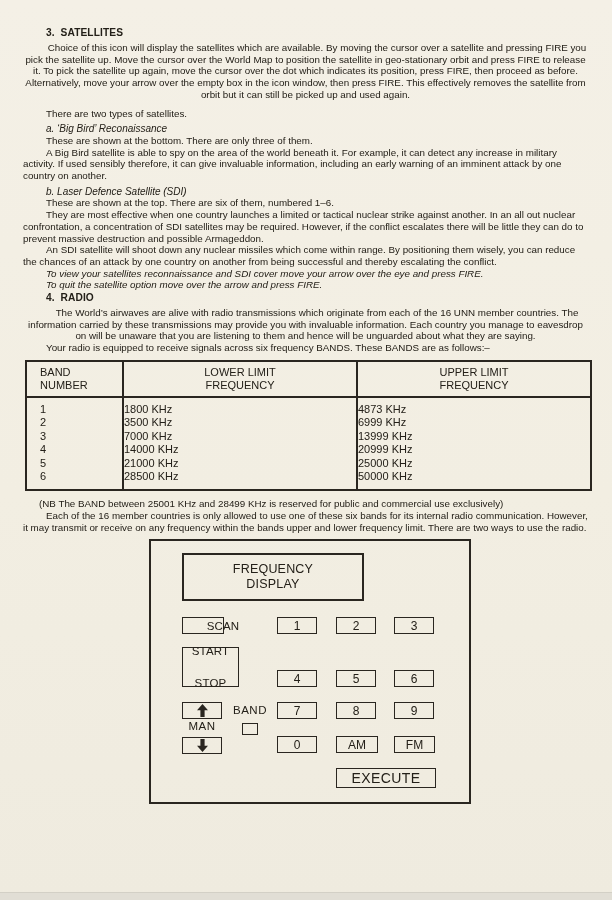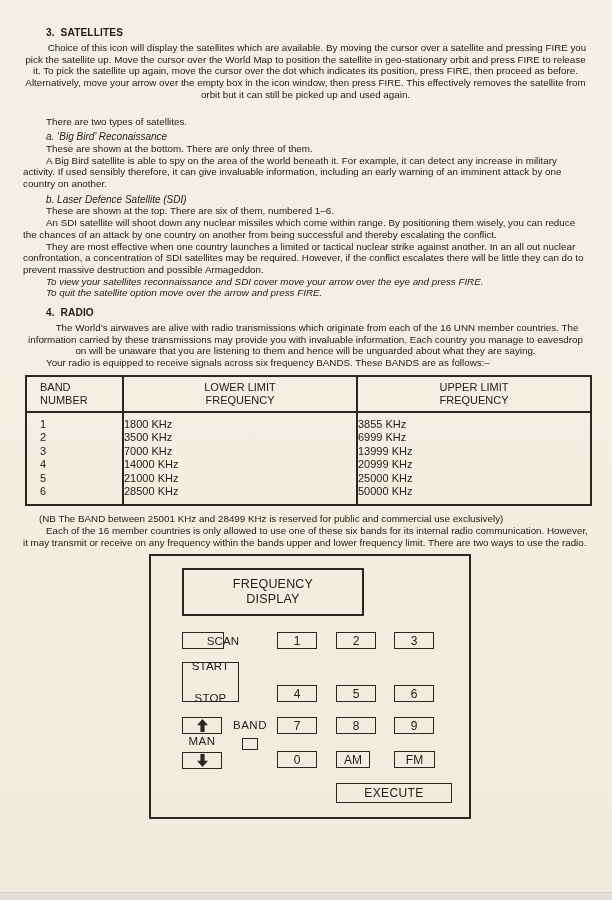--- a/index.html
+++ b/index.html
@@ -9,21 +9,21 @@
     font-family:"Liberation Sans",sans-serif;color:#242019;
   }
   .page{box-sizing:border-box;width:612px;height:900px;padding:27px 24px 0 23px;position:relative;}
 
   
   .sec-h{font-weight:bold;font-size:10.2px;line-height:12px;padding-left:23px;white-space:pre-wrap;letter-spacing:.1px;}
   .para{font-size:9.8px;line-height:11.7px;text-indent:23px;}
   .line{font-size:9.8px;line-height:11.7px;padding-left:23px;}
   .sub-h{font-style:italic;font-size:10px;line-height:11.7px;padding-left:23px;}
   .note{font-style:italic;}
-  .mt3{margin-top:3px;text-align:center;}.mt4{margin-top:4px;}.mt7{margin-top:15px;}.mt8{margin-top:8px;}
+  .mt3{margin-top:3px;text-align:center;}.mt4{margin-top:4px;}.mt7{margin-top:7px;}.mt8{margin-top:1px;}
   .nb{font-size:9.8px;line-height:11.7px;padding-left:16px;margin-top:7px;}
 
   
   table.band-table{border-collapse:collapse;table-layout:fixed;width:565px;margin:6px 0 0 2px;border:2px solid #2a2620;}
   .band-table col.c1{width:97px;}.band-table col.c2{width:234px;}.band-table col.c3{width:234px;}
   .band-table thead tr{border-bottom:2px solid #2a2620;}
   .band-table th+th,.band-table td+td{border-left:2px solid #2a2620;}
   .band-table th{font-weight:normal;font-size:11px;line-height:13px;padding:4px 0;text-align:center;vertical-align:top;}
   .band-table th.h1{text-align:left;padding-left:13px;}
   .band-table td{font-size:11px;line-height:13.4px;padding:0;}
@@ -36,49 +36,49 @@
   .panel{position:relative;box-sizing:border-box;width:322px;height:265px;border:2px solid #2a2620;margin:6px 0 0 126px;background:transparent;}
   .pbox{position:absolute;box-sizing:border-box;border:1.5px solid #2a2620;display:flex;align-items:center;justify-content:center;text-align:center;}
   .freq{left:31px;top:12px;width:182px;height:48px;border-width:2px;flex-direction:column;font-size:12.5px;line-height:15px;letter-spacing:.2px;}
   .tuning{left:223px;top:12px;width:58px;height:48px;border-width:2px;font-size:11.5px;letter-spacing:.2px;}
   .scan{left:31px;top:76px;width:40px;height:17px;font-size:11.5px;letter-spacing:.2px;padding-left:40px;}
   .startstop{left:31px;top:106px;width:57px;height:40px;flex-direction:column;font-size:11.5px;line-height:14.5px;letter-spacing:.2px;gap:18px;}
   .key{width:40px;height:17px;font-size:12px;}
   .k1{left:126px;top:76px;}.k2{left:185px;top:76px;}.k3{left:243px;top:76px;}
   .k4{left:126px;top:129px;}.k5{left:185px;top:129px;}.k6{left:243px;top:129px;}
   .k7{left:126px;top:161px;}.k8{left:185px;top:161px;}.k9{left:243px;top:161px;}
-  .k0{left:126px;top:195px;}.kam{left:185px;top:195px;width:34px;}.kfm{left:243px;top:195px;width:41px;}
+  .k0{left:126px;top:195px;}.kam{left:185px;top:195px;width:42px;}.kfm{left:243px;top:195px;width:41px;}
   .arrbtn{left:31px;width:40px;height:17px;}
   .up{top:161px;}.down{top:196px;}
   .man-label{position:absolute;left:29px;top:179px;width:44px;text-align:center;font-size:11.5px;line-height:13px;letter-spacing:.5px;}
   .band-label{position:absolute;left:76px;top:163px;width:46px;text-align:center;font-size:11.5px;letter-spacing:.5px;}
   .band-check{position:absolute;left:91px;top:182px;width:16px;height:12px;border:1.5px solid #2a2620;box-sizing:border-box;}
-  .execute{left:185px;top:227px;width:116px;height:20px;font-size:12px;letter-spacing:.4px;}
+  .execute{left:185px;top:227px;width:100px;height:20px;font-size:14px;letter-spacing:.4px;}
   .arrow-icon{display:block;}
 
   
   .scan-edge{position:absolute;left:0;right:0;bottom:0;height:7px;background:#e1ded5;border-top:1px solid #d3d0c6;}
 </style>
 </head>
 <body>
 
 <div class="page">
 
   <div class="sec-h">3.  SATELLITES</div>
   <div class="para mt3">Choice of this icon will display the satellites which are available. By moving the cursor over a satellite and pressing FIRE you pick the satellite up. Move the cursor over the World Map to position the satellite in geo-stationary orbit and press FIRE to release it. To pick the satellite up again, move the cursor over the dot which indicates its position, press FIRE, then proceed as before. Alternatively, move your arrow over the empty box in the icon window, then press FIRE. This effectively removes the satellite from orbit but it can still be picked up and used again.</div>
   <div class="line mt7">There are two types of satellites.</div>
 
   <div class="sub-h mt4">a. ‘Big Bird’ Reconaissance</div>
   <div class="line">These are shown at the bottom. There are only three of them.</div>
   <div class="para">A Big Bird satellite is able to spy on the area of the world beneath it. For example, it can detect any increase in military activity. If used sensibly therefore, it can give invaluable information, including an early warning of an imminent attack by one country on another.</div>
 
   <div class="sub-h mt4">b. Laser Defence Satellite (SDI)</div>
   <div class="line">These are shown at the top. There are six of them, numbered 1–6.</div>
+  <div class="para">They are most effective when one country launches a limited or tactical nuclear strike against another. In an all out nuclear confrontation, a concentration of SDI satellites may be required. However, if the conflict escalates there will be little they can do to prevent massive destruction and possible Armageddon.</div>
   <div class="para">An SDI satellite will shoot down any nuclear missiles which come within range. By positioning them wisely, you can reduce the chances of an attack by one country on another from being successful and thereby escalating the conflict.</div>
-  <div class="para">They are most effective when one country launches a limited or tactical nuclear strike against another. In an all out nuclear confrontation, a concentration of SDI satellites may be required. However, if the conflict escalates there will be little they can do to prevent massive destruction and possible Armageddon.</div>
   <div class="line note">To view your satellites reconnaissance and SDI cover move your arrow over the eye and press FIRE.</div>
   <div class="line note">To quit the satellite option move over the arrow and press FIRE.</div>
 
   <div class="sec-h mt8">4.  RADIO</div>
   <div class="para mt3">The World’s airwaves are alive with radio transmissions which originate from each of the 16 UNN member countries. The information carried by these transmissions may provide you with invaluable information. Each country you manage to eavesdrop on will be unaware that you are listening to them and hence will be unguarded about what they are saying.</div>
   <div class="para">Your radio is equipped to receive signals across six frequency BANDS. These BANDS are as follows:–</div>
 
   <table class="band-table">
     <colgroup>
         <col class="c1">
@@ -98,21 +98,21 @@
         <th>
           <div>UPPER LIMIT</div>
             <div>FREQUENCY</div>
         </th>
       </tr>
     </thead>
     <tbody>
       <tr>
         <td class="c1">1</td>
         <td class="c2">1800 KHz</td>
-        <td class="c3">3855 KHz</td>
+        <td class="c3">4873 KHz</td>
       </tr>
       <tr>
         <td class="c1">2</td>
         <td class="c2">3500 KHz</td>
         <td class="c3">6999 KHz</td>
       </tr>
       <tr>
         <td class="c1">3</td>
         <td class="c2">7000 KHz</td>
         <td class="c3">13999 KHz</td>

